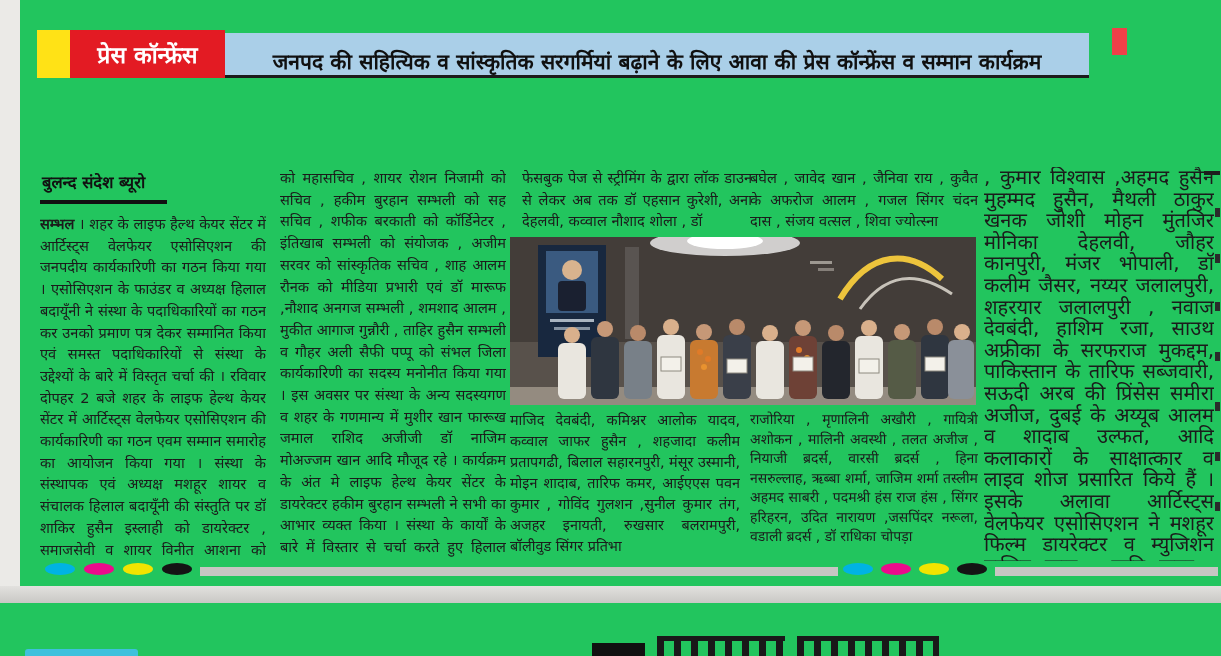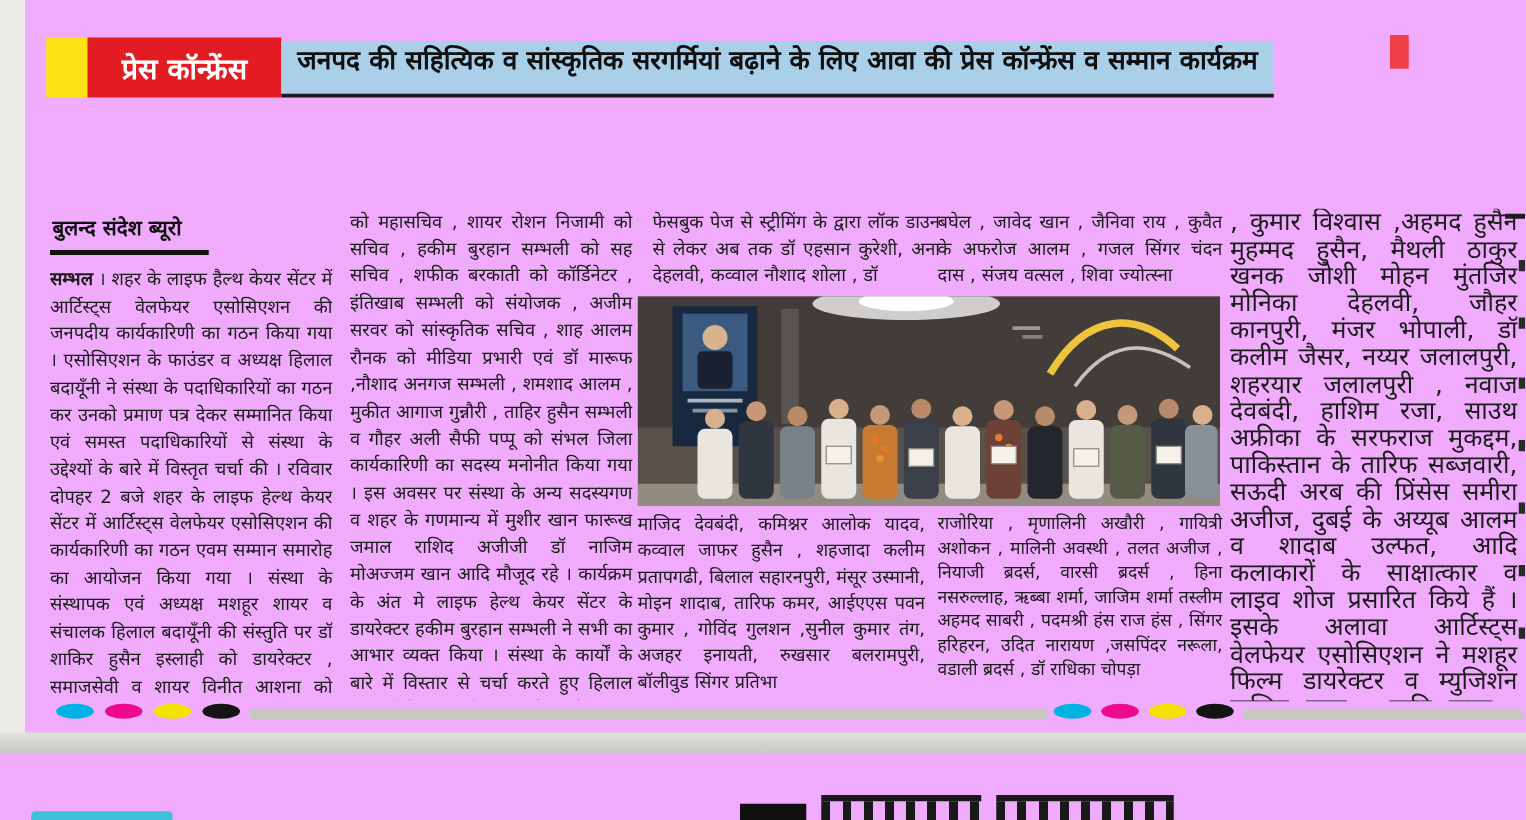--- a/index.html
+++ b/index.html
@@ -1,26 +1,26 @@
 <!DOCTYPE html>
 <html lang="hi"><head>
 <meta charset="utf-8">
 <style>
   html,body{margin:0;padding:0;background:#f6f5f3;}
-  .page{position:relative;width:1221px;height:656px;background:#f0abfc;overflow:hidden;
+  .page{position:relative;width:1221px;height:656px;background:#22c55e;overflow:hidden;
         font-family:"DejaVu Sans",sans-serif;}
   .left-strip{position:absolute;left:0;top:0;width:20px;height:588px;background:#ebeae7;}
 
   
   .kicker-yellow{position:absolute;left:37px;top:30px;width:33px;height:48px;background:#ffe216;}
   .kicker-red{position:absolute;left:70px;top:30px;width:155px;height:48px;background:#e31b23;
               display:flex;align-items:center;justify-content:center;}
   .kicker-red span{color:#fff;font-weight:bold;font-size:23px;white-space:nowrap;}
-  .strapline{position:absolute;left:225px;top:33px;width:794px;height:42px;background:#aacfe8;
-             border-bottom:3px solid #1b1b1b;display:flex;align-items:flex-start;justify-content:center;}
+  .strapline{position:absolute;left:225px;top:33px;width:864px;height:42px;background:#aacfe8;
+             border-bottom:3px solid #1b1b1b;display:flex;align-items:flex-end;justify-content:center;}
   .strapline span{color:#101010;font-weight:bold;font-size:21px;white-space:nowrap;}
   .red-sliver{position:absolute;left:1112px;top:28px;width:15px;height:27px;background:#ef4048;}
 
   .headline{position:absolute;left:28px;top:88px;width:1160px;font-size:45px;font-weight:bold;
             color:#0f0f0f;white-space:nowrap;letter-spacing:-1px;}
 
   .byline{position:absolute;left:42px;top:170px;font-size:16.5px;font-weight:bold;color:#111;}
   .byline-rule{position:absolute;left:40px;top:200px;width:127px;height:4px;background:#111;}
 
   .jcol{position:absolute;text-align:justify;color:#1b1b1b;overflow:hidden;}

